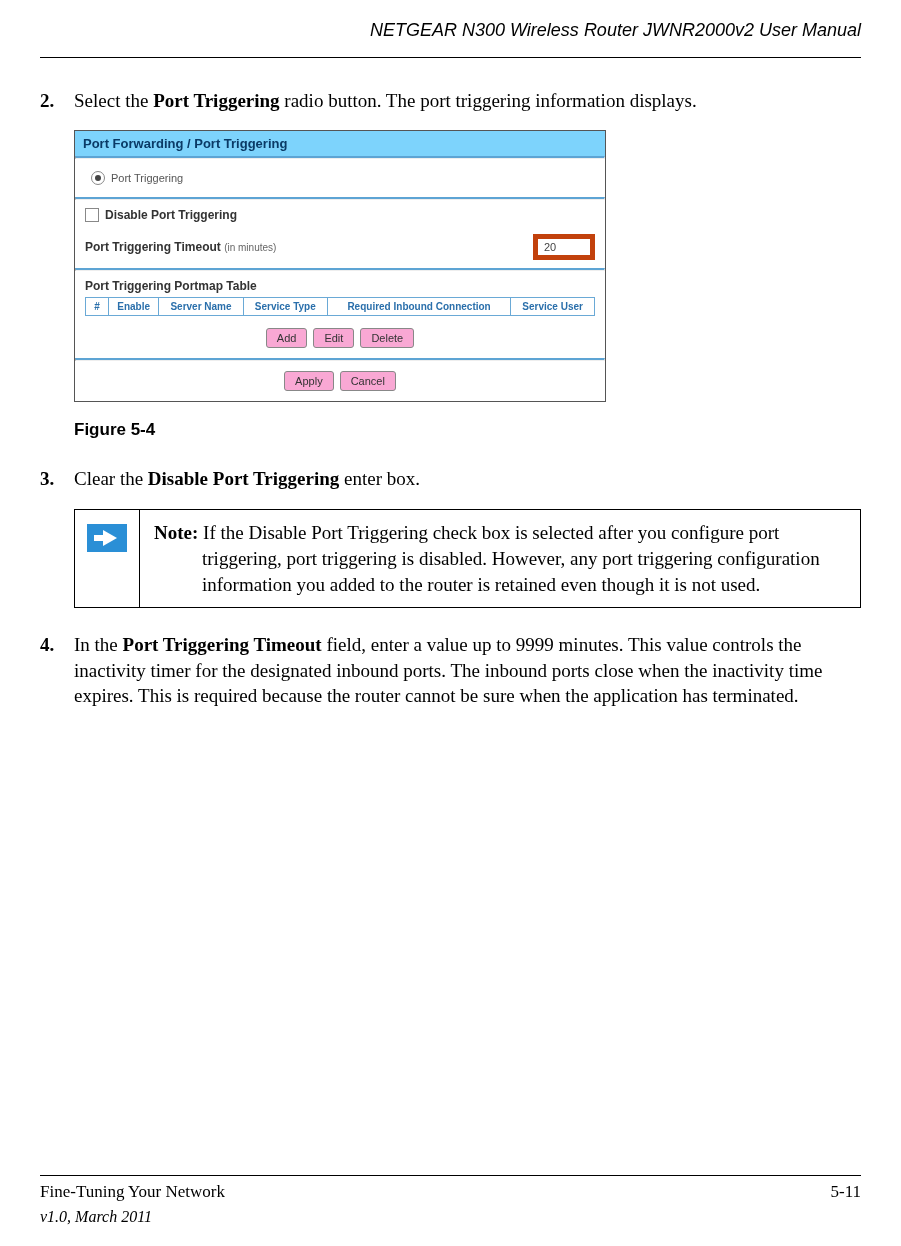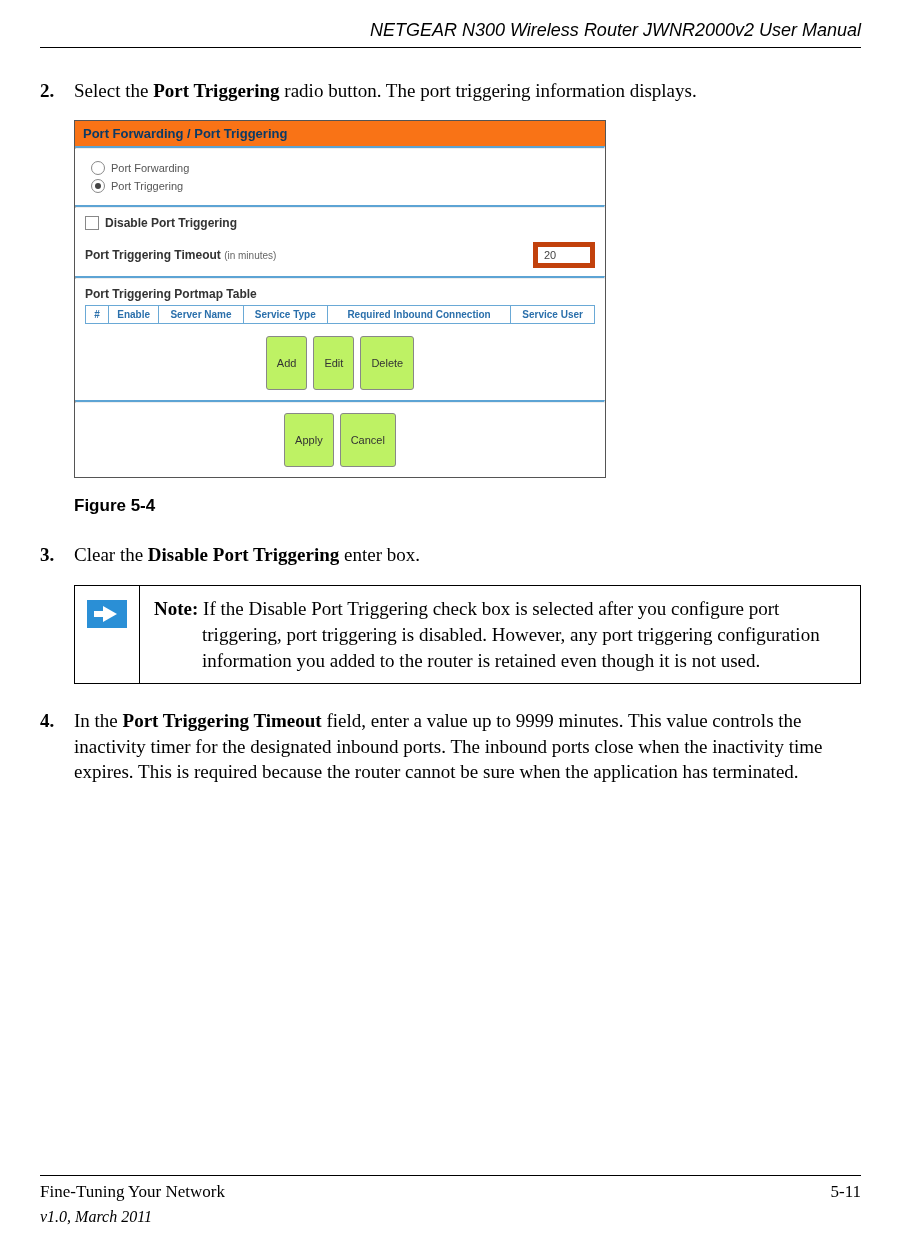--- a/index.html
+++ b/index.html
@@ -12,21 +12,21 @@
     height:1246px;
     position:relative;
     box-sizing:border-box;
     padding:20px 40px 0 40px;
   }
   .header-title{
     font-family:Arial,Helvetica,sans-serif;
     font-style:italic;
     font-size:18px;
     text-align:right;
-    padding-bottom:6px;
+    padding-bottom:16px;
     border-bottom:1px solid #000;
     margin-bottom:30px;
   }
   .step{
     display:flex;
     margin:10px 0 16px 0;
     line-height:1.35;
   }
   .step .num{
     font-weight:bold;
@@ -42,21 +42,21 @@
   }
   .router-ui{
     width:530px;
     border:1px solid #555;
     background:#fff;
     font-family:Arial,Helvetica,sans-serif;
     font-size:11px;
     color:#555;
   }
   .router-ui .titlebar{
-    background:#f97316;
+    background:#7dd3fc;
     color:#0a3a66;
     font-weight:bold;
     font-size:13px;
     padding:5px 8px;
     filter:blur(0.3px);
   }
   .router-ui .sep{
     border-top:2px solid #5da4d4;
     margin:0;
   }
@@ -79,22 +79,22 @@
   .router-ui table.pmap{
     border-collapse:collapse;width:calc(100% - 20px);margin:4px 10px 2px 10px;
   }
   .router-ui table.pmap th{
     border:1px solid #6aa9d6;color:#2a6fab;font-weight:bold;font-size:10px;
     padding:3px 4px;white-space:nowrap;filter:blur(0.3px);
   }
   .router-ui table.pmap th.nr{width:14px;}
   .router-ui .btnrow{display:flex;gap:6px;justify-content:center;padding:10px 0;}
   .router-ui .btn{
-    border:1px solid #888;border-radius:3px;background:#bef264;
-    padding:20px 10px;font-size:11px;color:#333;cursor:pointer;
+    border:1px solid #888;border-radius:3px;background:#f9a8d4;
+    padding:3px 10px;font-size:11px;color:#333;cursor:pointer;
   }
   .fig-caption{
     font-family:Arial,Helvetica,sans-serif;
     font-weight:bold;
     font-size:17px;
     margin:18px 0 26px 34px;
   }
   .note-box{
     display:flex;
     border:1px solid #000;
@@ -142,24 +142,20 @@
   <div class="body">
     <span>Select the </span><b>Port Triggering</b><span> radio button. The port triggering information displays.</span>
   </div>
 </div>
 
 <div class="figure-wrap">
   <div class="router-ui blurry">
     <div class="titlebar">Port Forwarding / Port Triggering</div>
     <hr class="sep">
     <div class="pad">
-      <div class="radio-row">
-        <span class="radio"></span>
-        <span>Port Forwarding</span>
-      </div>
       <div class="radio-row">
         <span class="radio sel"></span>
         <span>Port Triggering</span>
       </div>
     </div>
     <hr class="sep">
     <div class="pad row-flex" style="gap:6px;">
       <span class="chk"></span>
       <span class="label-bold">Disable Port Triggering</span>
     </div>

